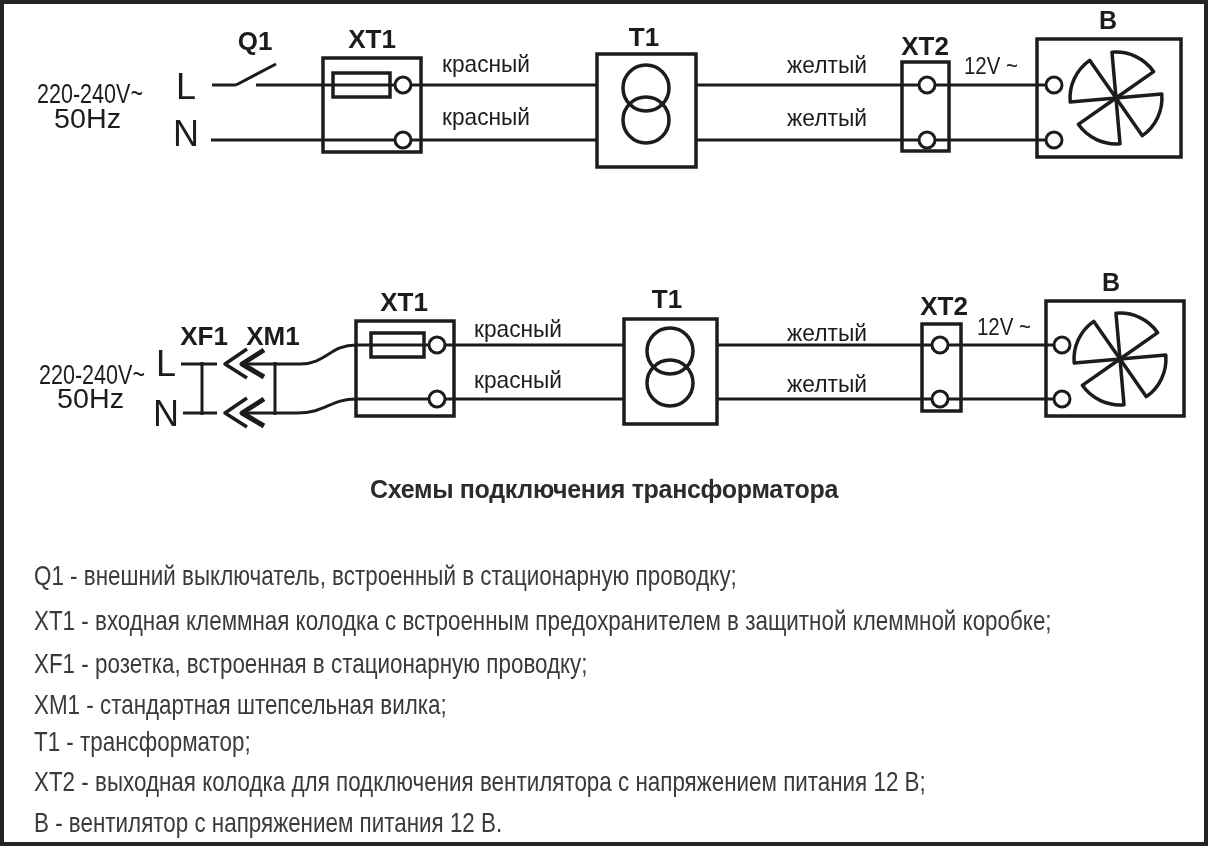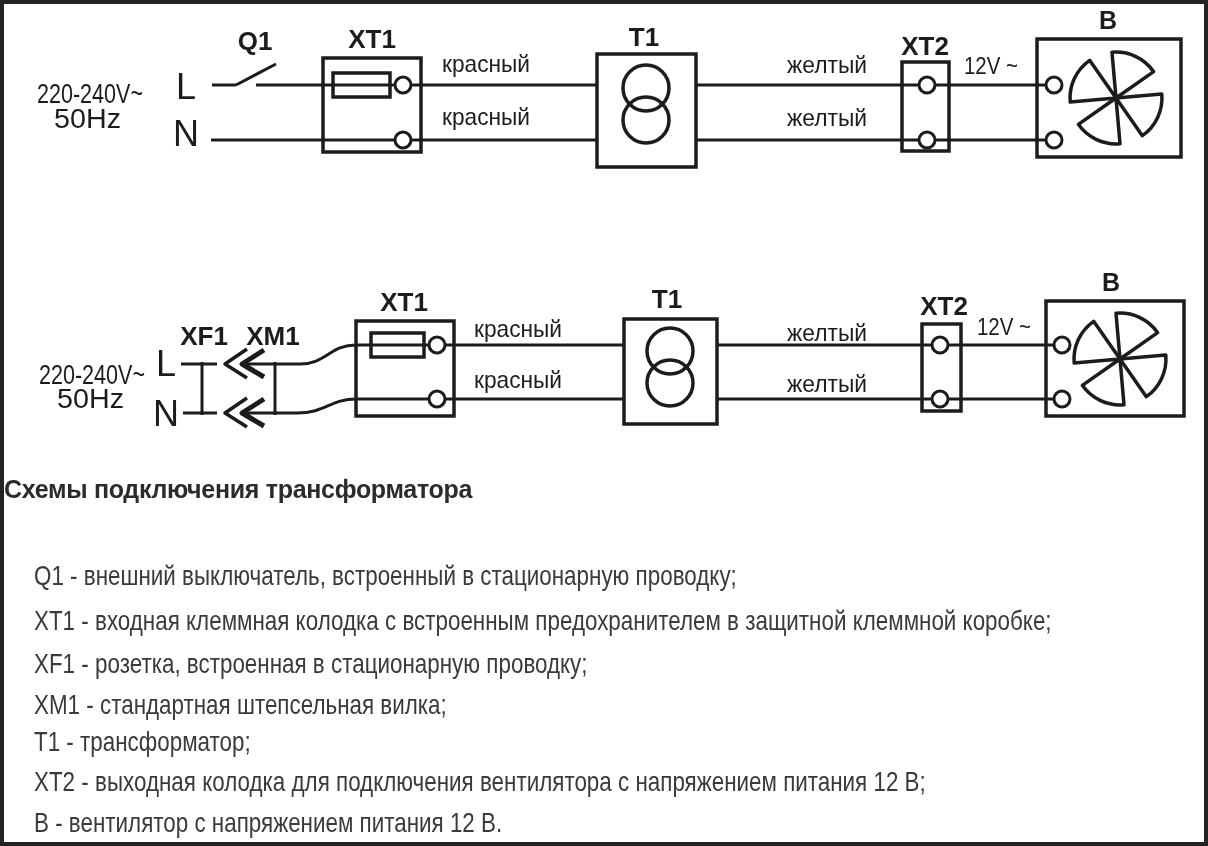--- a/index.html
+++ b/index.html
@@ -25,20 +25,21 @@
   .wire{stroke:#1c1c1c;stroke-width:3;fill:none;}
   .box{stroke:#1c1c1c;stroke-width:3.5;fill:none;}
   .fuse{stroke:#1c1c1c;stroke-width:3.5;fill:none;}
   .term{stroke:#1c1c1c;stroke-width:3;fill:#ffffff;}
   .coil{stroke:#1c1c1c;stroke-width:3.5;fill:none;}
   .blade{stroke:#1c1c1c;stroke-width:3.5;fill:#ffffff;stroke-linejoin:round;}
   .chev{stroke:#1c1c1c;stroke-width:3.5;fill:none;stroke-linejoin:round;}
   .chev-bold{stroke:#1c1c1c;stroke-width:5;fill:none;stroke-linejoin:round;}
   .page-title{
     position:absolute;left:0;top:471px;width:100%;
+    text-align:center;
     font-weight:bold;font-size:25px;color:#2b2b2b;
     letter-spacing:-0.3px;
   }
   .legend-line{
     position:absolute;left:30px;
     font-size:28px;color:#3a3a3a;
     white-space:nowrap;line-height:1;
     transform:scaleX(0.8);transform-origin:0 50%;
   }
 </style>

